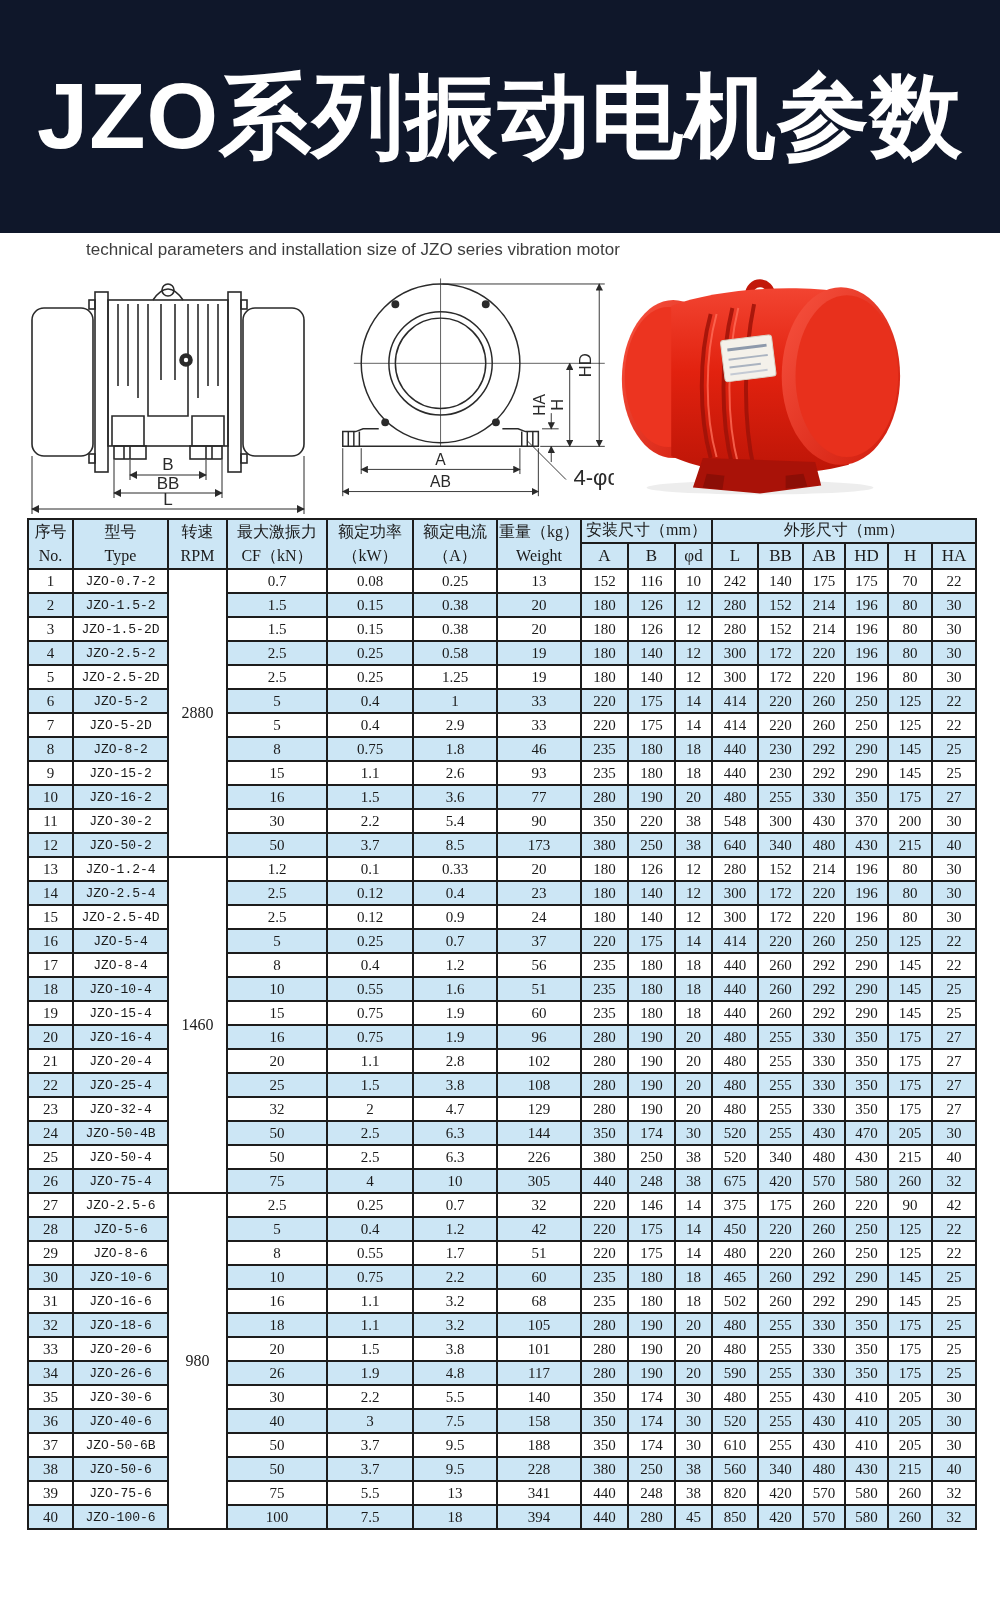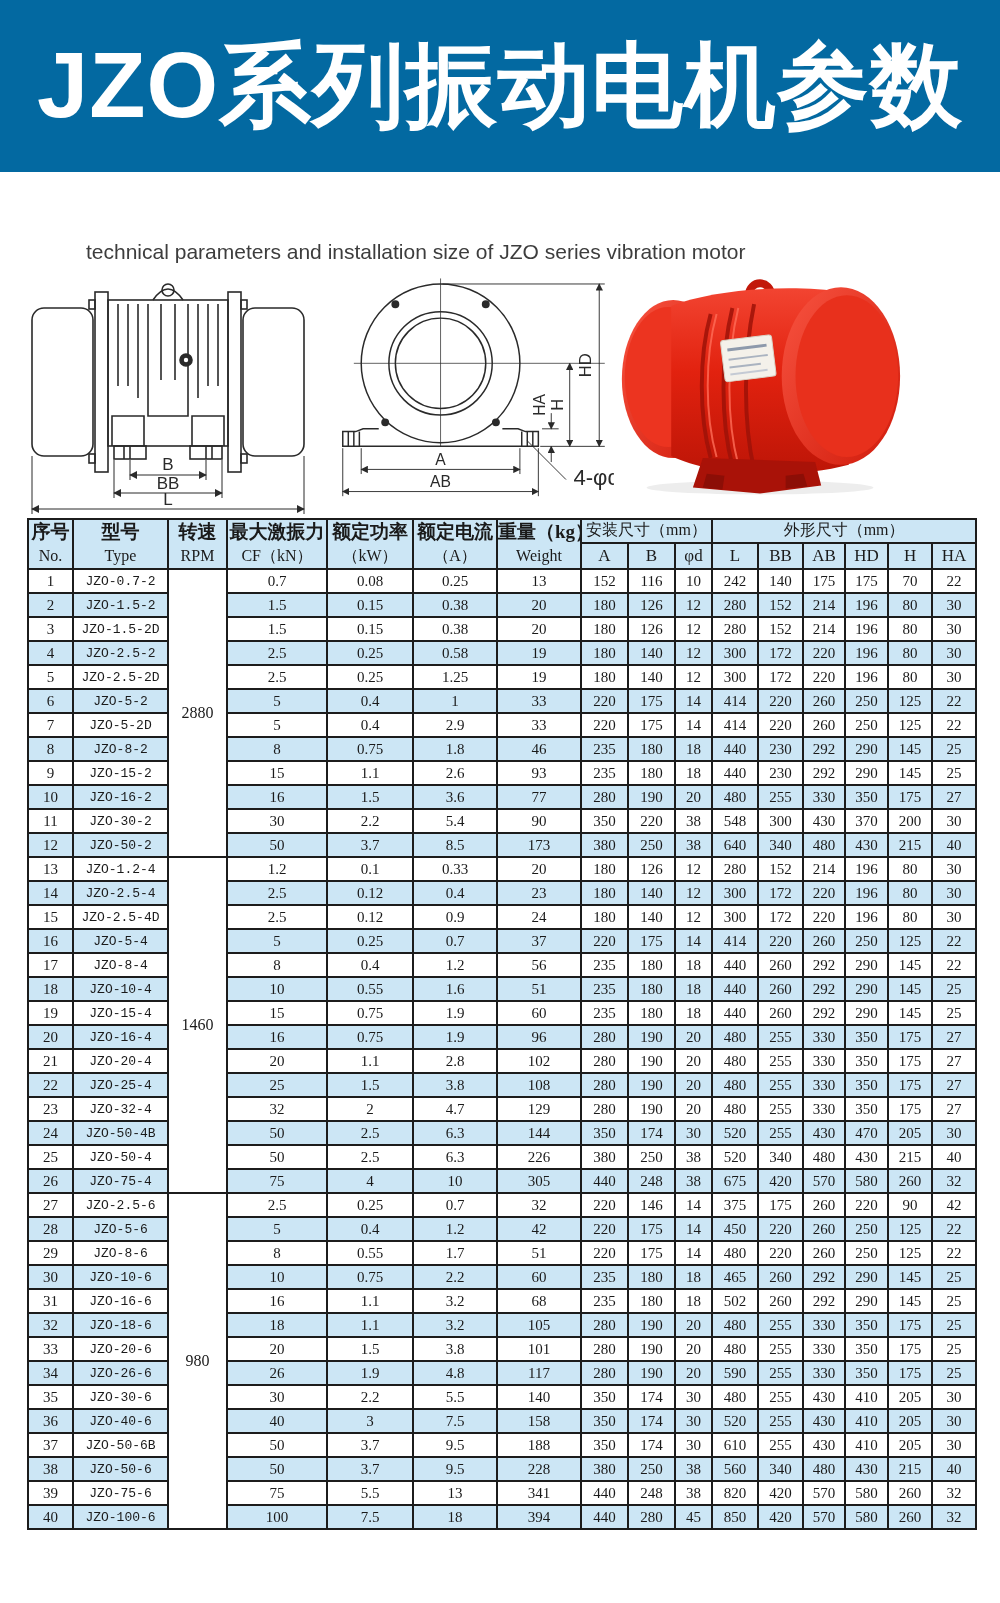--- a/index.html
+++ b/index.html
@@ -3,30 +3,30 @@
 <meta charset="utf-8">
 <style>
   * { margin:0; padding:0; box-sizing:border-box; }
   html,body { background:#fff; }
   body {
     width:1000px; height:1603px; position:relative; overflow:hidden;
     font-family:"Liberation Serif","DejaVu Serif",serif; color:#1a1a1a;
   }
   
   .banner {
-    position:absolute; left:0; top:0; width:1000px; height:172px;
-    background:#0369a1; display:flex; align-items:center; justify-content:center;
+    position:absolute; left:0; top:0; width:1000px; height:233px;
+    background:#0f172a; display:flex; align-items:center; justify-content:center;
   }
   .banner h1 {
     color:#ffffff; font-size:92px; font-weight:900; letter-spacing:1px;
     font-family:"Liberation Sans","DejaVu Sans",sans-serif; white-space:nowrap;
   }
   
   .subtitle {
-    position:absolute; left:86px; top:240px; font-size:21px; color:#3d3d3d;
+    position:absolute; left:86px; top:240px; font-size:17px; color:#3d3d3d;
     font-family:"Liberation Sans","DejaVu Sans",sans-serif;
   }
   
   .drawing { position:absolute; }
   #sideView  { left:18px;  top:268px; }
   #frontView { left:328px; top:266px; }
   #motorPhoto{ left:612px; top:262px; }
   svg text {
     font-family:"Liberation Sans","DejaVu Sans",sans-serif;
     fill:#2a2a2a;
@@ -34,21 +34,21 @@
   
   table.spec {
     position:absolute; left:27px; top:518px; width:948px;
     border-collapse:collapse; table-layout:fixed;
   }
   .spec th, .spec td {
     border:2px solid #1c1c1c; text-align:center; vertical-align:middle;
     padding:0; white-space:nowrap; overflow:hidden;
   }
   .spec thead th { background:#cce6f5; font-weight:normal; }
-  .spec thead .zh { font-size:19px; line-height:24px;font-weight:bold; }
+  .spec thead .zh { font-size:16px; line-height:24px; }
   .spec thead .en { font-size:16px; line-height:24px;text-align:center; }
   .spec thead tr.sub th { height:25px; font-size:17px; }
   .spec thead th.grp { height:17px; font-size:16px; }
   .spec tbody td { height:24px; font-size:15px; background:#ffffff; }
   .spec tbody tr.blue td { background:#cce6f5; }
   .spec tbody td.rpm-cell { background:#ffffff !important; font-size:16px;text-align:center; }
   .spec tbody td.type-cell { font-size:13px;font-family:Liberation Mono, monospace; }
 </style>
 </head>
 <body>

